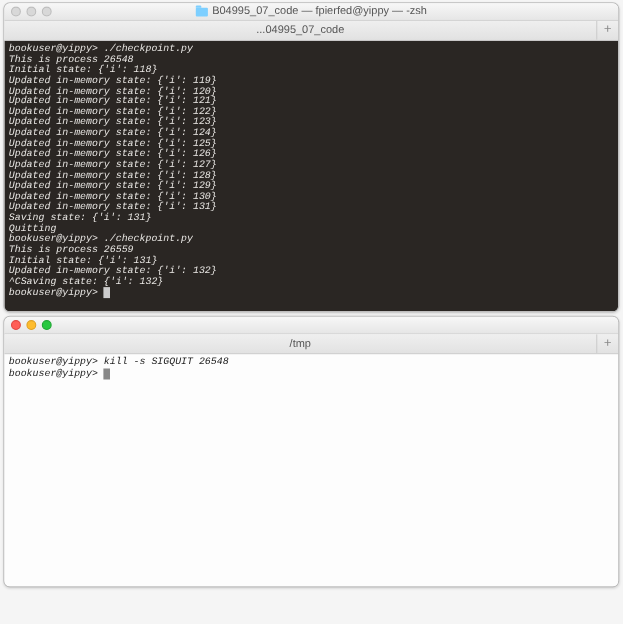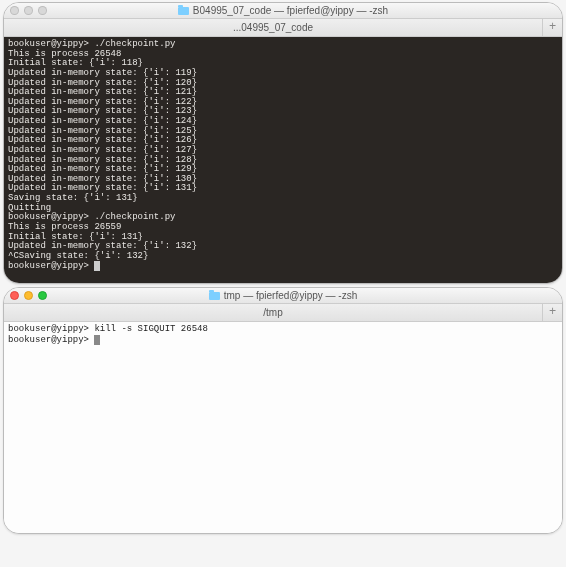--- a/index.html
+++ b/index.html
@@ -6,21 +6,21 @@
   body {
     background: #f5f5f5;
     font-family: Menlo, Monaco, "Courier New", monospace;
     font-size: 10px;
     width: 566px;
     height: 567px;
     overflow: hidden;
   }
   .window {
     border: 1px solid #bbb;
-    border-radius: 16px;
+    border-radius: 6px;
     overflow: hidden;
     background: #fff;
     box-shadow: 0 1px 2px rgba(0,0,0,0.1);
   }
   .window.top { margin: 2px 3px 3px 3px; }
   .window.bottom { margin: 0 3px 3px 3px; }
   .titlebar {
     height: 16px;
     background: linear-gradient(#f7f7f7, #e6e6e6);
     border-bottom: 1px solid #ccc;
@@ -91,20 +91,21 @@
     line-height: 17px;
     border-left: 1px solid #ccc;
     cursor: pointer;
   }
   .term {
     font-size: 9px;
     line-height: 1.07;
     padding: 3px 4px;
     white-space: pre;
     font-family: Menlo, Monaco, "Courier New", monospace;
+    font-style: italic;
   }
   .term.dark {
     background: #2a2623;
     color: #e8e6e3;
     height: 246px;
     overflow: hidden;
   }
   .term.light {
     background: #fdfdfd;
     color: #222;
@@ -163,24 +164,20 @@
 bookuser@yippy&gt; <span class="cursor" style="background: rgb(204, 204, 204);"></span></div>
 </div>
 
 <div class="window bottom">
   <div class="titlebar">
     <div class="traffic active">
       <div class="dot r"></div>
       <div class="dot y"></div>
       <div class="dot g"></div>
     </div>
-    <div class="title">
-      <span class="folder-icon"></span>
-      <span>tmp — fpierfed@yippy — -zsh</span>
-    </div>
   </div>
   <div class="tabbar">
     <div class="tab">/tmp</div>
     <div class="tab-plus">+</div>
   </div>
   <div class="term light" id="term-bottom">bookuser@yippy&gt; kill -s SIGQUIT 26548
 bookuser@yippy&gt; <span class="cursor"></span></div>
 </div>
 
 </body></html>

